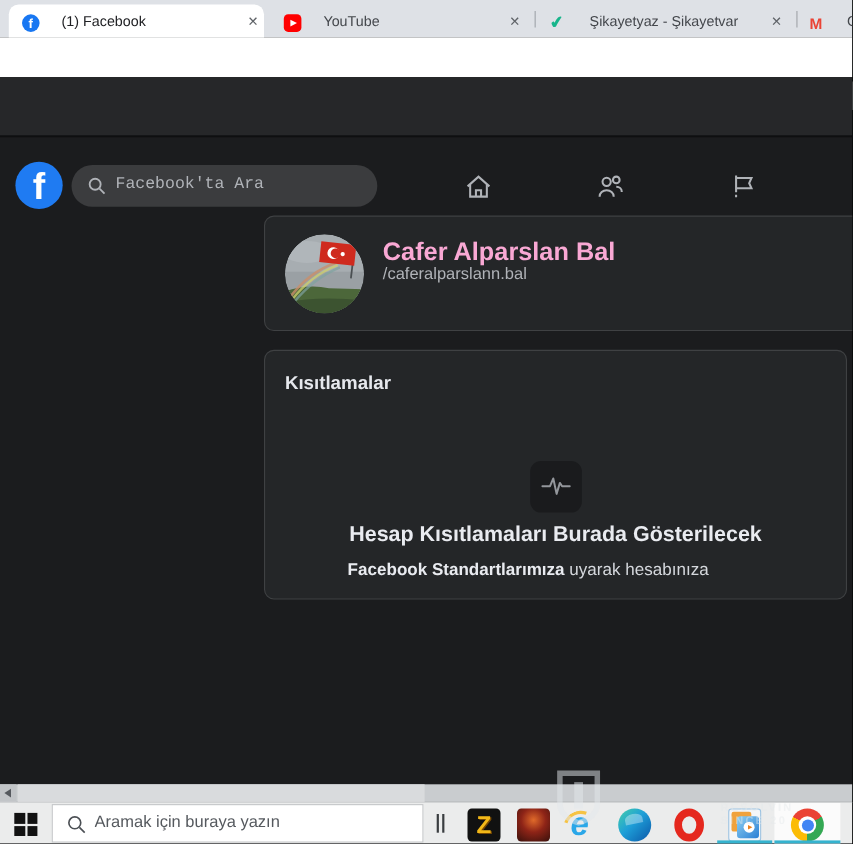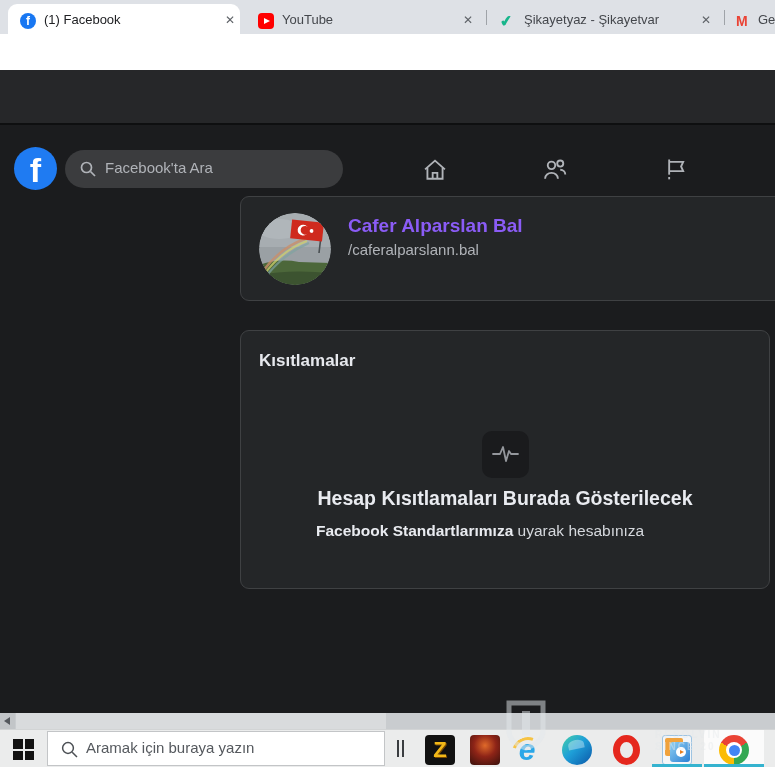--- a/index.html
+++ b/index.html
@@ -4,54 +4,54 @@
 <style>
   * { margin:0; padding:0; box-sizing:border-box; }
   html,body { background:#000; }
   body { font-family:"Liberation Sans", sans-serif; }
   #screen { position:relative; width:775px; height:767px; overflow:hidden; background:#1b1c1e; }
 
   
   .tabstrip { position:absolute; left:0; top:0; width:775px; height:34px; background:#dee1e6; }
   .tab { position:absolute; top:4px; height:30px; font-size:13px; color:#44474c; }
   .tab.active { background:#fff; border-radius:9px 9px 0 0; color:#202124; }
-  .tab .title { position:absolute; top:8px; white-space:nowrap; overflow:hidden; }
+  .tab .title { position:absolute; top:8px; white-space:nowrap; overflow:hidden;margin-left:12px; }
   .tab-close { position:absolute; top:8px; width:16px; height:16px; font-size:12px; line-height:16px; text-align:center; color:#5f6368; cursor:pointer; }
   .tab-divider { position:absolute; top:10px; width:1px; height:15px; background:#9fa3a8; }
   .favicon { position:absolute; top:9px; width:16px; height:16px; }
   .fb-fav { background:#1877f2; border-radius:50%; color:#fff; font-weight:bold; font-size:12px; text-align:center; line-height:16px; }
   .yt-fav { background:#f00; border-radius:4px; }
   .yt-fav:after { content:""; position:absolute; left:6px; top:4.5px; border-left:6px solid #fff; border-top:3.5px solid transparent; border-bottom:3.5px solid transparent; }
   .sv-fav { color:#17b58b; font-weight:bold; font-size:15px; line-height:16px; transform:rotate(-8deg); }
   .gm-fav { color:#ea4335; font-weight:bold; font-size:14px; line-height:16px; }
 
   
   .toolbar { position:absolute; left:0; top:34px; width:775px; height:36px; background:#fff; }
   .navbtn { position:absolute; top:41px; width:24px; height:24px; }
   .omnibox { position:absolute; left:110px; top:40px; width:700px; height:26px; background:#f1f3f4; border-radius:13px; }
   .omnibox .url { position:absolute; left:32px; top:5px; font-size:14px; color:#3c4043; white-space:nowrap; }
   .lock { position:absolute; left:14px; top:6px; }
 
   
   .fb-header { position:absolute; left:0; top:70px; width:775px; height:55px; background:#262729; border-bottom:2px solid #0e0f10; }
   .fb-logo { position:absolute; left:14px; top:77px; width:43px; height:43px; border-radius:50%; background:#1f7bf2; color:#fff; font-weight:bold; font-size:34px; text-align:center; line-height:46px; }
   .fb-search { position:absolute; left:65px; top:80px; width:278px; height:38px; background:#3b3c3e; border-radius:19px; }
-  .fb-search input { position:absolute; left:40px; top:9px; width:220px; background:transparent; border:none; outline:none; font-size:15px; color:#b6b9be; font-family:Liberation Sans, sans-serif; }
+  .fb-search input { position:absolute; left:40px; top:9px; width:220px; background:transparent; border:none; outline:none; font-size:15px; color:#b6b9be; font-family:Liberation Mono, monospace; }
   .fb-search input::placeholder { color:#b0b3b8; opacity:1; }
   .fb-search svg { position:absolute; left:15px; top:11px; }
   .fb-nav { position:absolute; top:86px; width:28px; height:28px; }
 
   
   .fb-page-title { position:absolute; left:241px; top:156px; font-size:25px; font-weight:bold; color:#ebedf2; letter-spacing:.2px; }
   .card { position:absolute; left:240px; background:#242628; border:1px solid #3f4143; border-radius:9px; }
   .card.profile { top:196px; width:550px; height:105px; }
   .avatar { position:absolute; left:18px; top:16px; width:72px; height:72px; border-radius:50%; overflow:hidden; }
-  .profile-name { position:absolute; left:107px; top:18px; font-size:19px; font-weight:bold; color:#8b5cf6; }
+  .profile-name { position:absolute; left:107px; top:18px; font-size:23px; font-weight:bold; color:#f9a8d4; }
   .profile-user { position:absolute; left:107px; top:44px; font-size:15px; color:#b0b3b8; }
-  .card.restrictions { top:318px; width:530px; height:259px;margin-top:12px; }
+  .card.restrictions { top:318px; width:530px; height:227px; }
   .restrictions-title { position:absolute; left:18px; top:20px; font-size:17px; font-weight:bold; color:#e6e8ed; }
   .pulse-tile { position:absolute; left:241px; top:100px; width:47px; height:47px; background:#1a1b1d; border-radius:10px; }
   .pulse-tile svg { position:absolute; left:10px; top:11px; }
   .empty-title { position:absolute; left:0; top:156px; width:100%; text-align:center; font-size:19.5px; font-weight:bold; color:#e9ebf0; }
   .empty-body { position:absolute; left:75px; top:190px; width:384px; font-size:15.5px; line-height:20px; color:#d5d8dd; }
   .empty-body .bold { font-weight:bold; color:#e9ebf0; }
 
   
   .hscroll { position:absolute; left:0; top:713px; width:775px; height:16px; background:#c9cccf; }
   .hscroll .arrow-box { position:absolute; left:0; top:0; width:15px; height:16px; background:#c2c5c8; }

